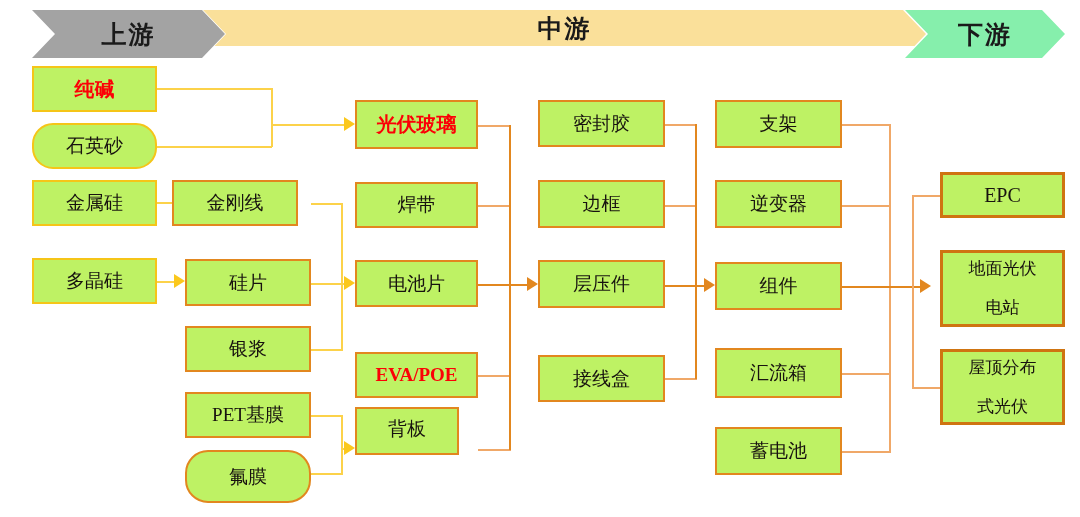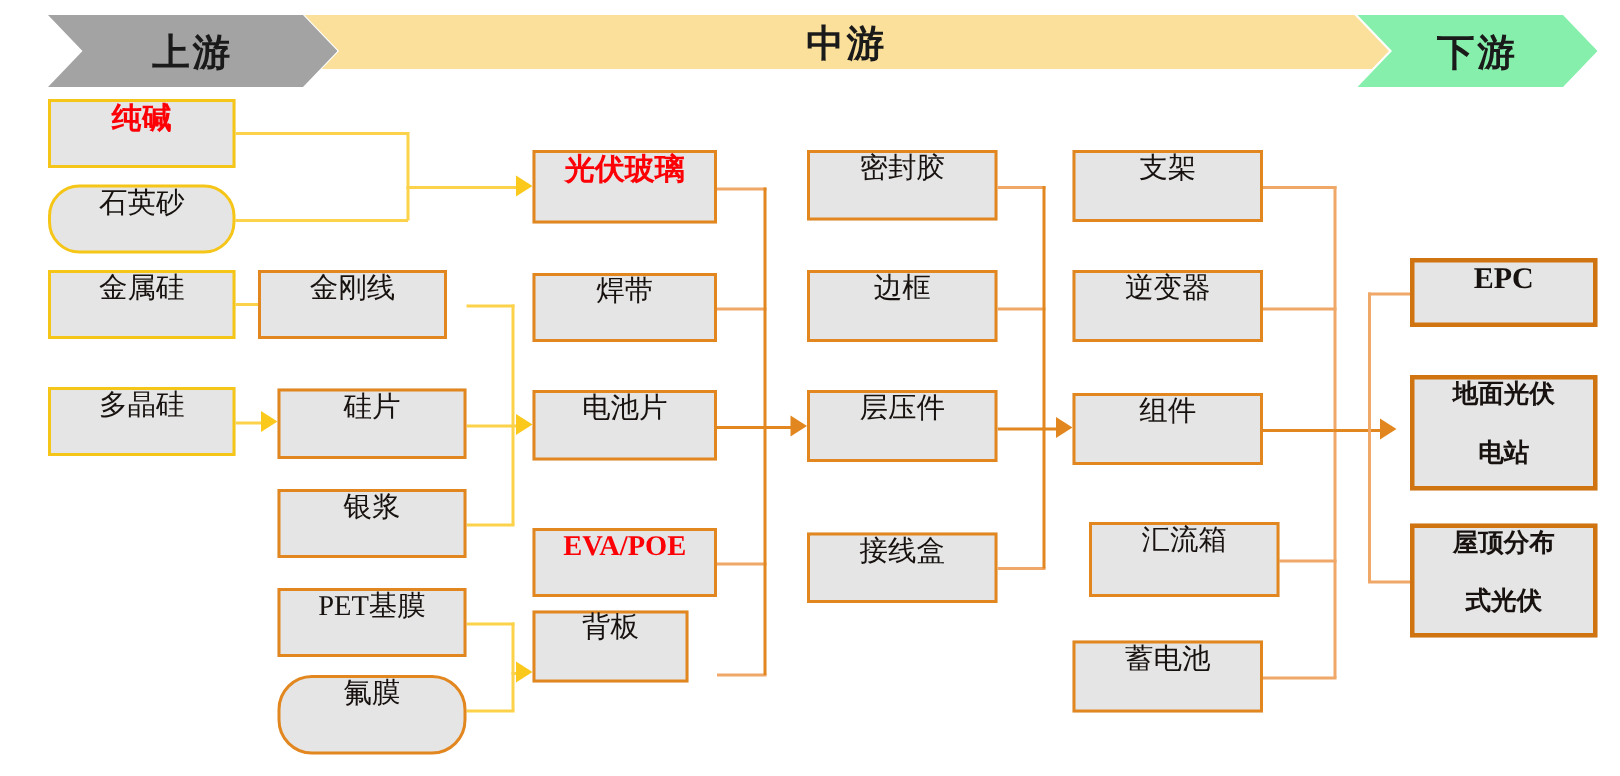--- a/index.html
+++ b/index.html
@@ -30,28 +30,28 @@
     clip-path:polygon(0 0, 700px 0, 723px 24px, 700px 48px, 0 48px, 23px 24px);
   }
   .chev-down{
     left:905px;top:10px;width:160px;height:48px;
     background:#86efac;
     clip-path:polygon(0 0, 137px 0, 160px 24px, 137px 48px, 0 48px, 23px 24px);
   }
 
   
   .node{
-    position:absolute;box-sizing:border-box;background:#e5e5e5;
-    display:flex;justify-content:center;text-align:center;
+    position:absolute;box-sizing:border-box;background:#bef264;
+    display:flex;align-items:center;justify-content:center;text-align:center;
     line-height:1.15;z-index:4;
   }
   .node span{display:block;}
   .y-node{border:2.2px solid #f5c518;}
   .o-node{border:2.2px solid #e2871f;}
-  .o-node-thick{border:3px solid #cf7411;font-weight:bold;}
+  .o-node-thick{border:3px solid #cf7411;}
   .t-black{color:#17120f;font-size:19px;}
   .t-red{color:#fc0006;font-size:20px;font-weight:bold;
          font-family:"Liberation Sans","DejaVu Sans",sans-serif;}
   .t-red-serif{color:#fc0006;font-size:19px;font-weight:bold;
          font-family:"Liberation Serif","DejaVu Serif",serif;}
   .t-lat{font-size:20px;color:#17120f;font-family:"Liberation Serif","DejaVu Serif",serif;}
   .t-two{font-size:17px;color:#17120f;}
 
   
   .ln{position:absolute;z-index:1;}
@@ -197,21 +197,21 @@
 
   <div class="node o-node" style="left:715px;top:100px;width:127px;height:48px;">
     <span class="t-black">支架</span>
   </div>
   <div class="node o-node" style="left:715px;top:180px;width:127px;height:48px;">
     <span class="t-black">逆变器</span>
   </div>
   <div class="node o-node" style="left:715px;top:262px;width:127px;height:48px;">
     <span class="t-black">组件</span>
   </div>
-  <div class="node o-node" style="left:715px;top:348px;width:127px;height:50px;margin-left:11px;">
+  <div class="node o-node" style="left:715px;top:348px;width:127px;height:50px;">
     <span class="t-black">汇流箱</span>
   </div>
   <div class="node o-node" style="left:715px;top:427px;width:127px;height:48px;">
     <span class="t-black">蓄电池</span>
   </div>
 
   <div class="node o-node-thick" style="left:940px;top:172px;width:125px;height:46px;">
     <span class="t-lat">EPC</span>
   </div>
   <div class="node o-node-thick" style="left:940px;top:250px;width:125px;height:77px;">

